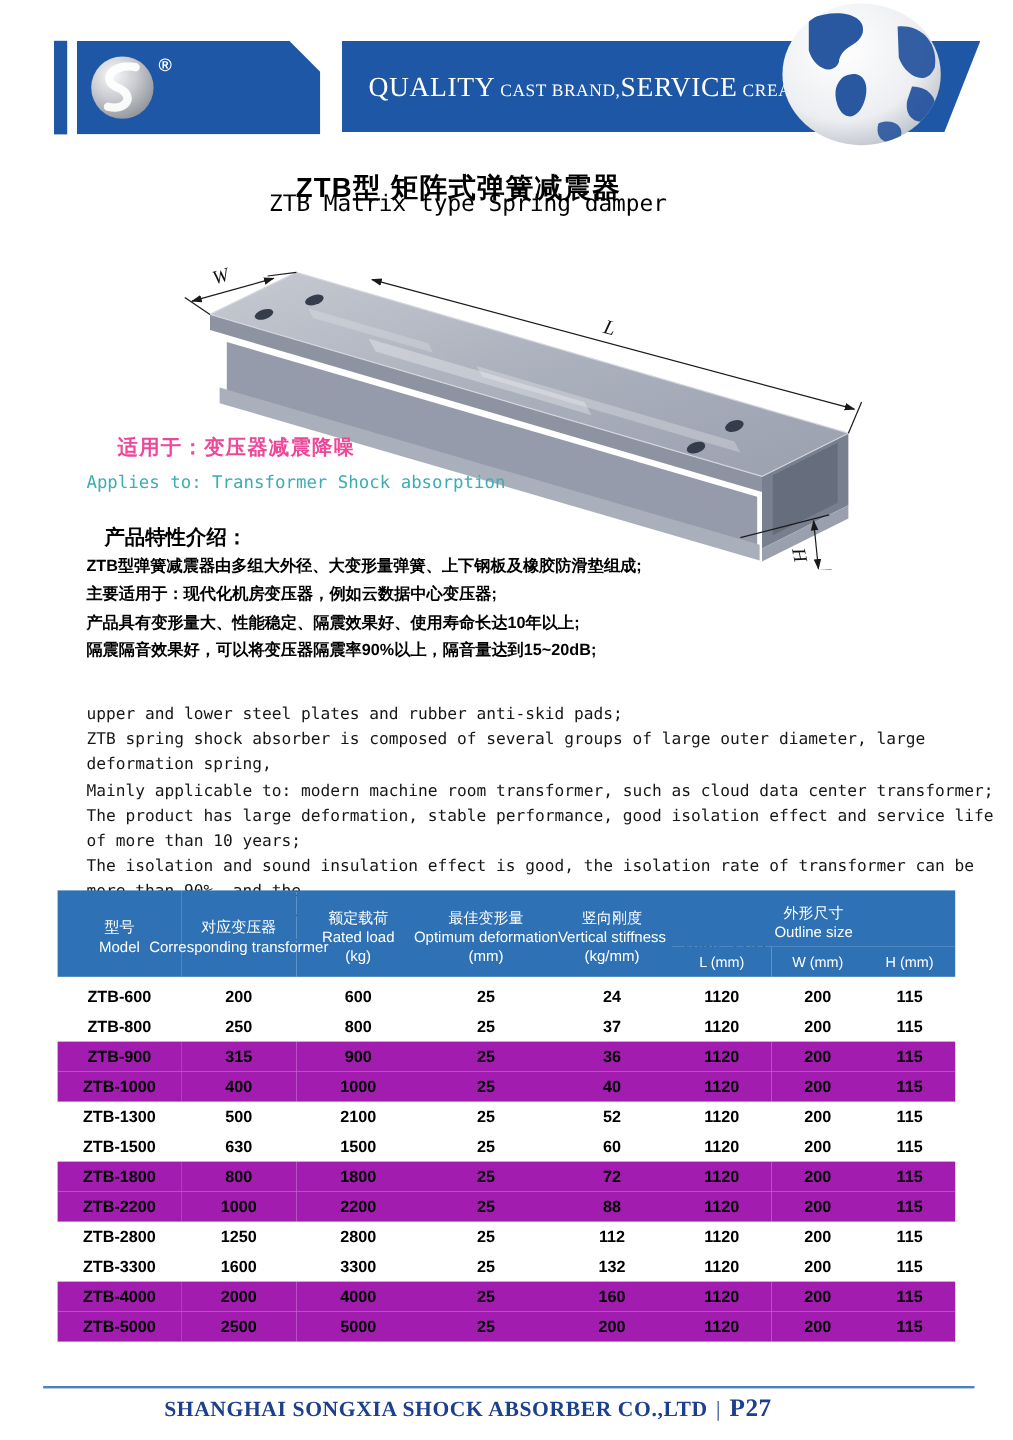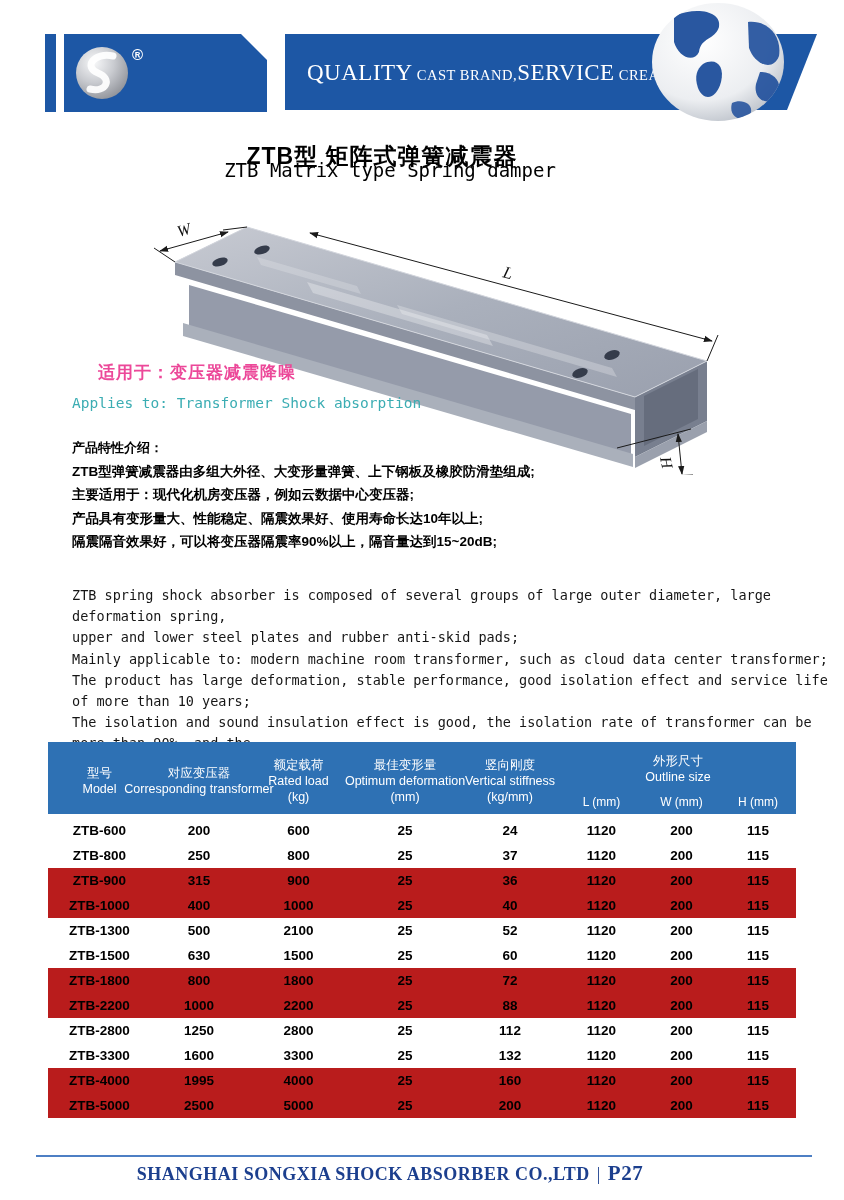--- a/index.html
+++ b/index.html
@@ -30,34 +30,34 @@
   
   .figure{left:57px;top:205px;width:730px;height:270px;}
 
   
   .applies-zh{left:72px;top:361px;font-size:17px;font-weight:bold;color:#ec4899;letter-spacing:1px;margin-left:26px;}
   .applies-en{left:72px;top:395px;font-size:14.5px;color:#3badb3;
               font-family:"DejaVu Sans Mono","Liberation Mono",monospace;}
 
   
   .features{left:72px;top:436px;width:700px;}
-  .features .head{font-size:13px;font-weight:bold;line-height:24px;}
+  .features .head{font-size:17px;font-weight:bold;line-height:24px;margin-left:15px;}
   .features .line{font-size:13.5px;font-weight:bold;line-height:23.4px;}
 
   .desc{left:72px;top:585px;width:760px;font-family:"DejaVu Sans Mono","Liberation Mono",monospace;
         font-size:13.5px;line-height:21.2px;color:#161616;}
 
   
   .spec-table{position:absolute;left:48px;top:742px;width:748px;border-collapse:collapse;table-layout:fixed;}
   .spec-table thead th{background:#2e71b4;color:#fff;font-weight:normal;font-size:12.5px;padding:0;vertical-align:middle;}
   .spec-table thead tr.sub th{height:20px;padding-bottom:5px;vertical-align:bottom;font-size:12px;}
   .hc div{white-space:nowrap;position:relative;left:50%;transform:translateX(-50%);width:max-content;line-height:16px;}
   .spec-table thead tr.main th{height:41px;padding-top:6px;}
   .spec-table tbody td{text-align:center;font-size:13.5px;font-weight:bold;height:25px;padding:0;white-space:nowrap;}
-  .spec-table tbody tr.alt{background:#b91c1c;}
+  .spec-table tbody tr.alt{background:#a21caf;}
   .spec-table tbody tr:first-child td{padding-top:4px;}
 
   
   .footer-line{left:36px;top:1155px;width:776px;height:2px;background:#4d7fc4;}
   .footer-text{left:0;top:1161px;width:780px;text-align:center;color:#1c3f8e;
                font-family:"Liberation Serif",serif;font-weight:bold;font-size:18px;letter-spacing:.5px;}
   .footer-text .sep{padding:0 7px;font-weight:normal;}
   .footer-text .pno{font-size:21px;}
 </style>
 </head>
@@ -175,22 +175,22 @@
 
   <div class="abs features">
     <div class="head">产品特性介绍：</div>
     <div class="line">ZTB型弹簧减震器由多组大外径、大变形量弹簧、上下钢板及橡胶防滑垫组成;</div>
     <div class="line">主要适用于：现代化机房变压器，例如云数据中心变压器;</div>
     <div class="line">产品具有变形量大、性能稳定、隔震效果好、使用寿命长达10年以上;</div>
     <div class="line">隔震隔音效果好，可以将变压器隔震率90%以上，隔音量达到15~20dB;</div>
   </div>
 
   <div class="abs desc">
+    <div>upper and lower steel plates and rubber anti-skid pads;</div>
     <div>ZTB spring shock absorber is composed of several groups of large outer diameter, large deformation spring,</div>
-    <div>upper and lower steel plates and rubber anti-skid pads;</div>
     <div>Mainly applicable to: modern machine room transformer, such as cloud data center transformer;</div>
     <div>The product has large deformation, stable performance, good isolation effect and service life of more than 10 years;</div>
     <div>The isolation and sound insulation effect is good, the isolation rate of transformer can be more than 90%, and the</div>
     <div>isolation volume can reach 15 ~ 20dB;</div>
     <div>The ratio of lateral stiffness to vertical stiffness is more than 1.5.</div>
   </div>
 
   <table class="spec-table">
     <colgroup>
       <col style="width:103px">
@@ -346,21 +346,21 @@
           <td>1600</td>
           <td>3300</td>
           <td>25</td>
           <td>132</td>
           <td>1120</td>
           <td>200</td>
           <td>115</td>
         </tr>
         <tr class="alt">
           <td>ZTB-4000</td>
-          <td>1995</td>
+          <td>2000</td>
           <td>4000</td>
           <td>25</td>
           <td>160</td>
           <td>1120</td>
           <td>200</td>
           <td>115</td>
         </tr>
         <tr class="alt">
           <td>ZTB-5000</td>
           <td>2500</td>

